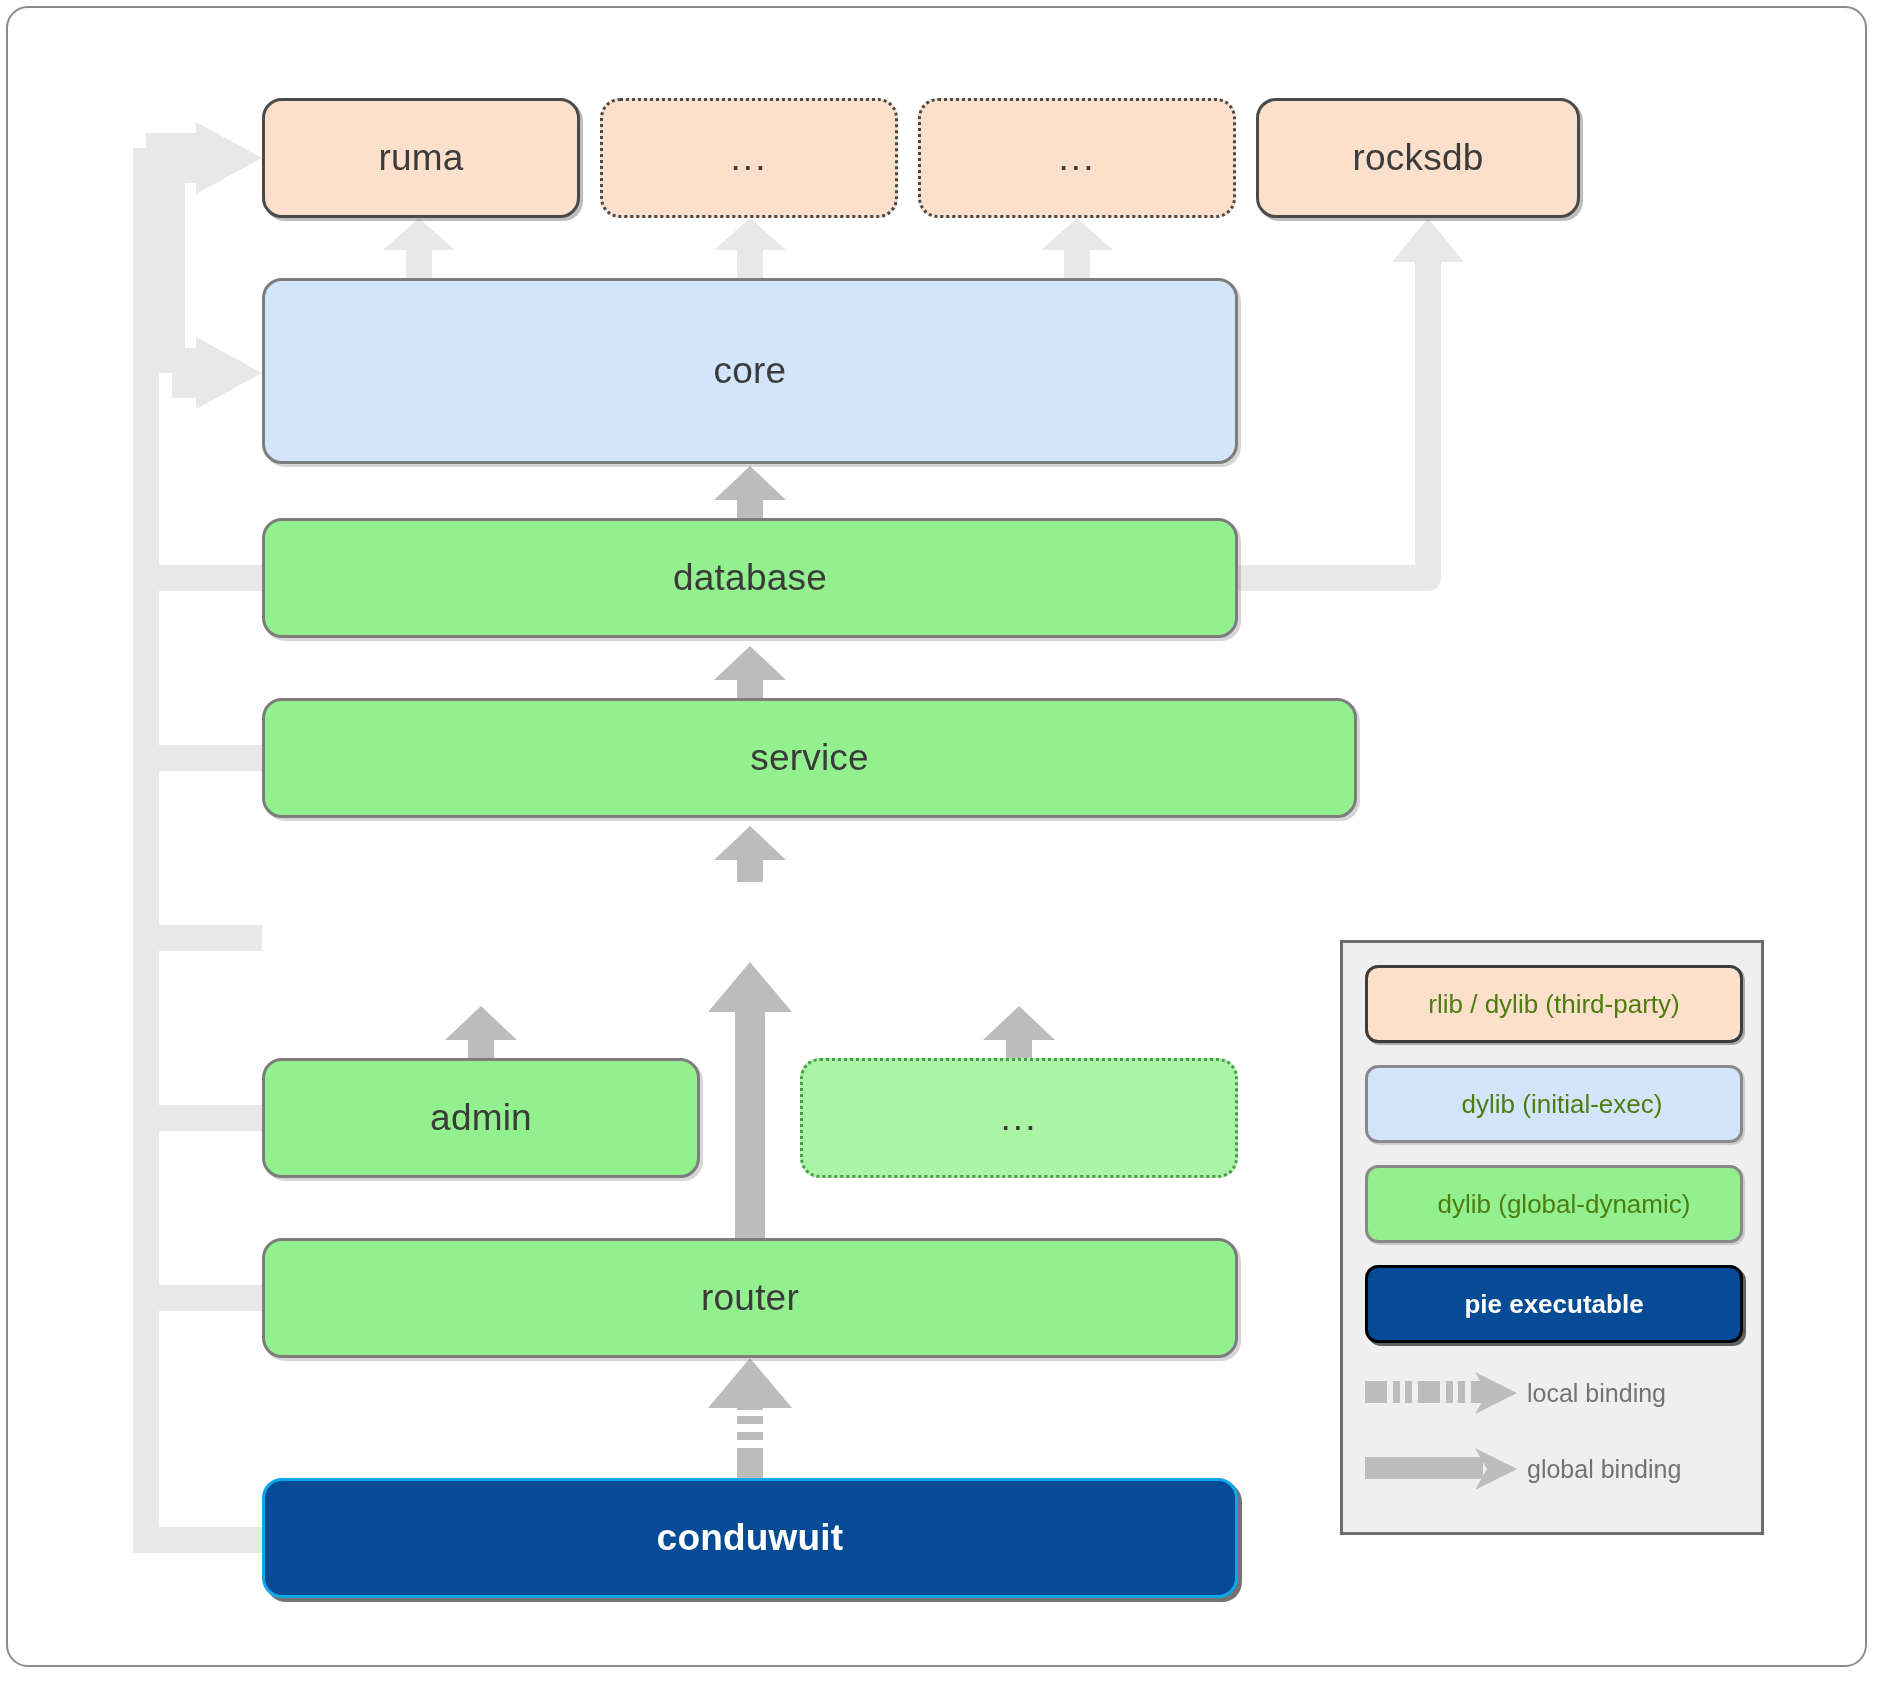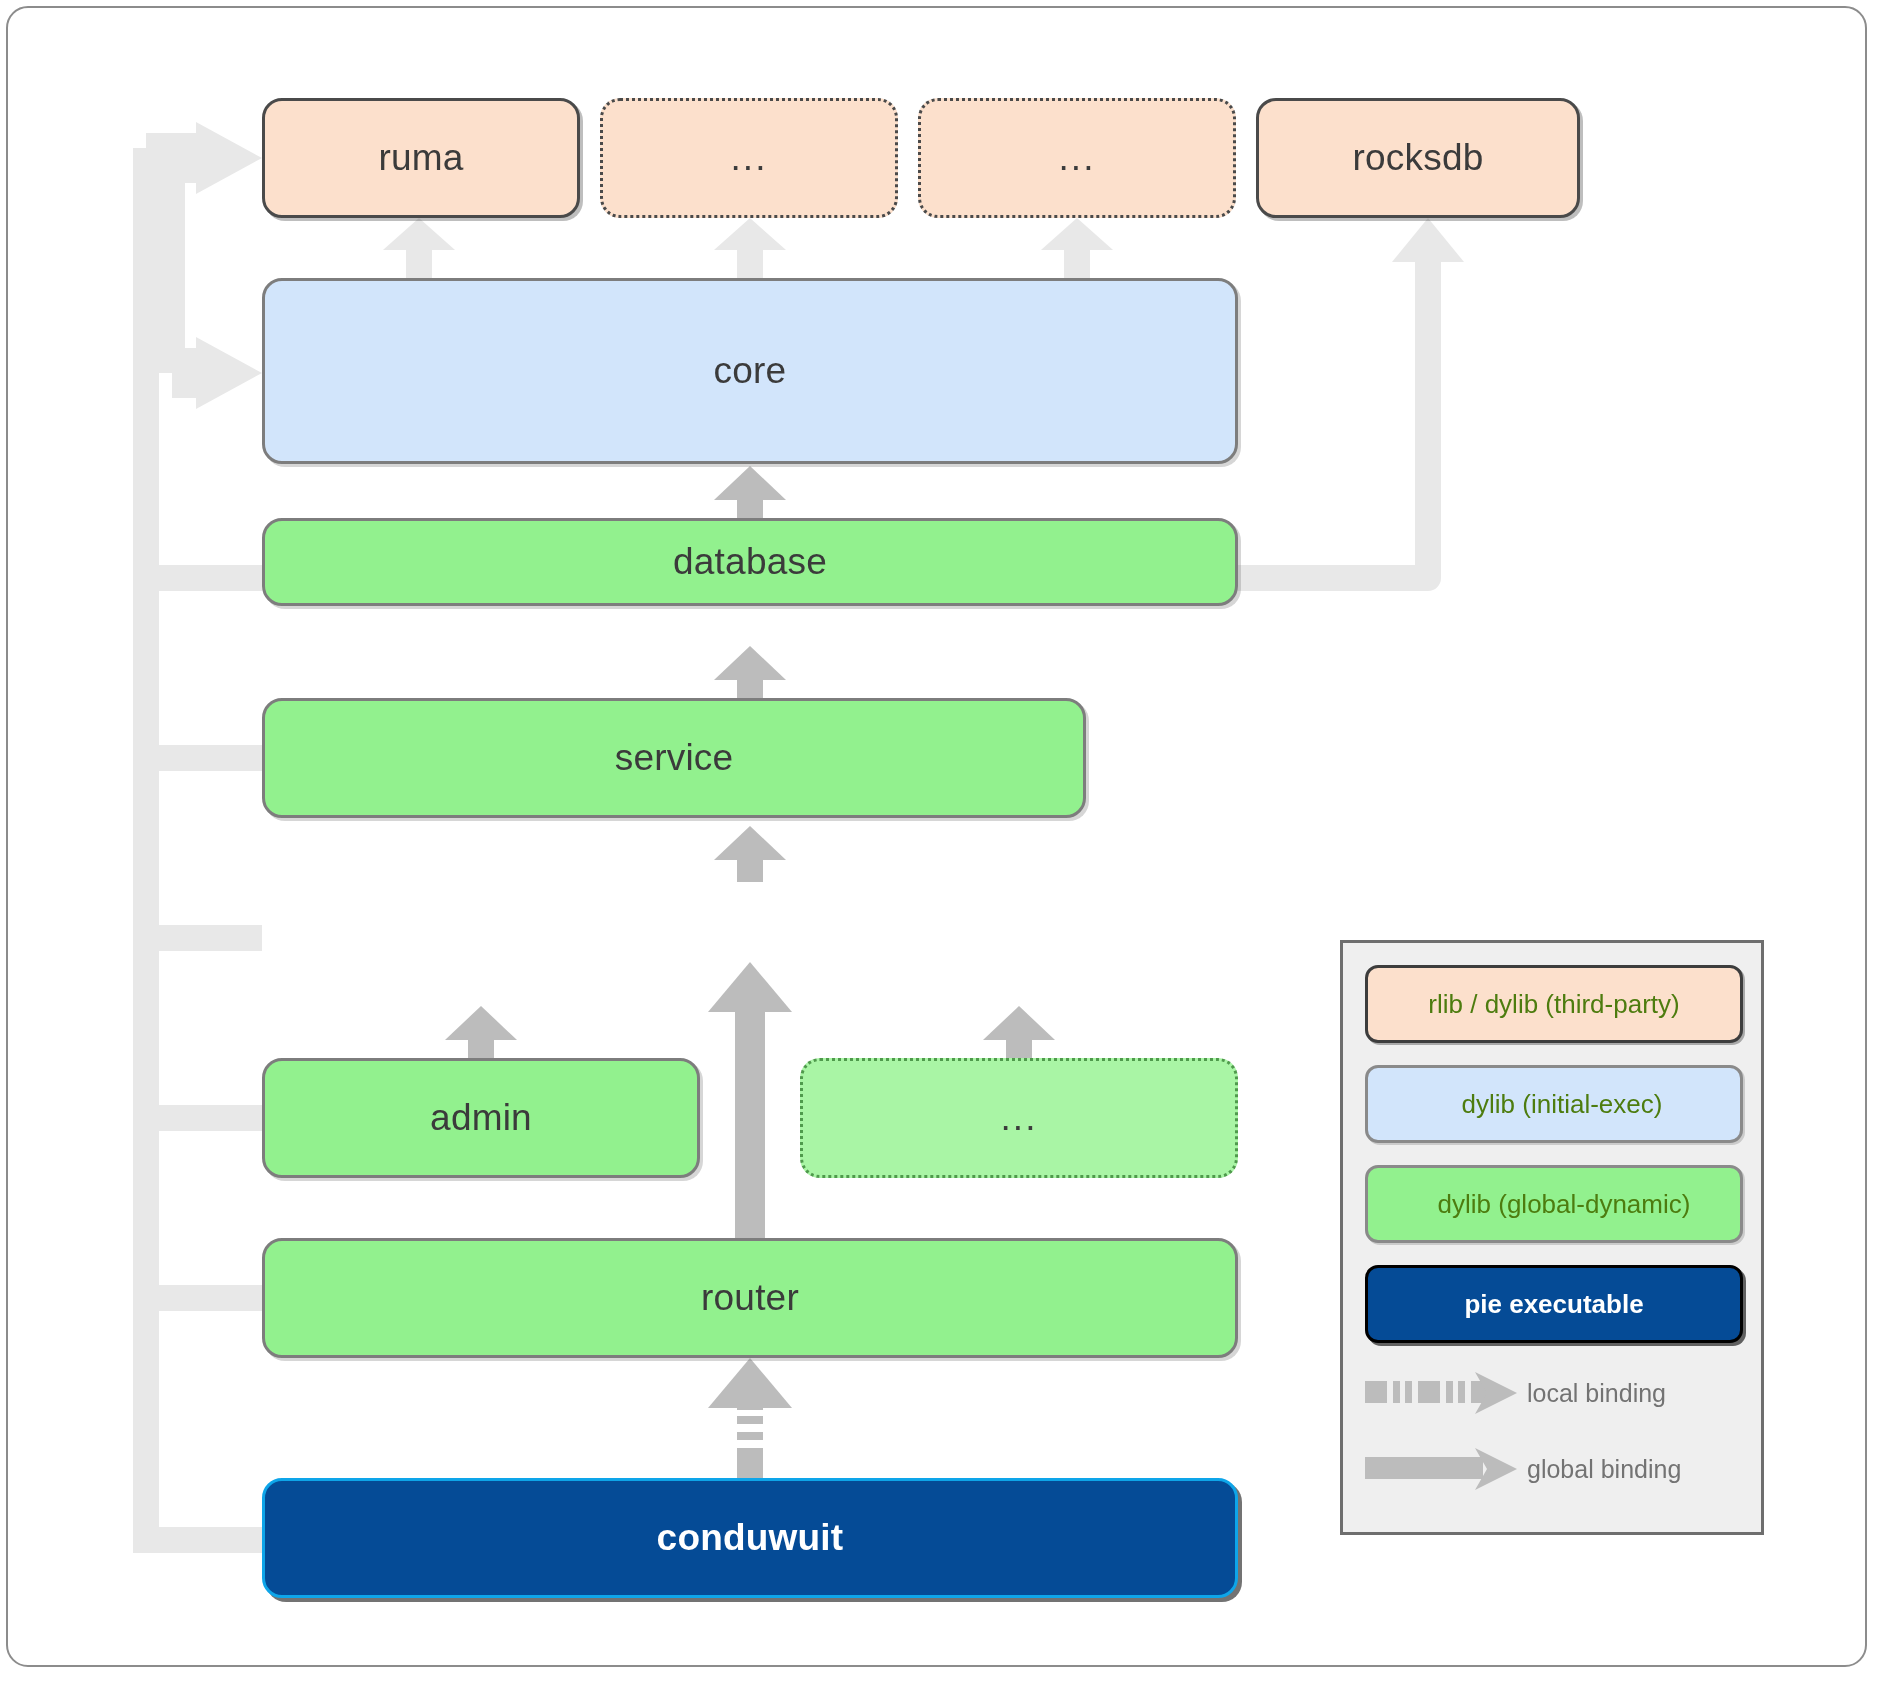--- a/index.html
+++ b/index.html
@@ -231,25 +231,25 @@
   </div>
 
   <div class="node third-party" style="left:1256px; top:98px; width:324px; height:120px;">
     <span>rocksdb</span>
   </div>
 
   <div class="node initial-exec" style="left:262px; top:278px; width:976px; height:186px;">
     <span>core</span>
   </div>
 
-  <div class="node global-dynamic" style="left:262px; top:518px; width:976px; height:88px;">
+  <div class="node global-dynamic" style="left:262px; top:518px; width:976px; height:120px;">
     <span>database</span>
   </div>
 
-  <div class="node global-dynamic" style="left:262px; top:698px; width:824px; height:120px;">
+  <div class="node global-dynamic" style="left:262px; top:698px; width:1095px; height:120px;">
     <span>service</span>
   </div>
 
 
   <div class="node global-dynamic" style="left:262px; top:1058px; width:438px; height:120px;">
     <span>admin</span>
   </div>
 
   <div class="node global-dynamic-dotted" style="left:800px; top:1058px; width:438px; height:120px;">
     <span class="dots">...</span>

